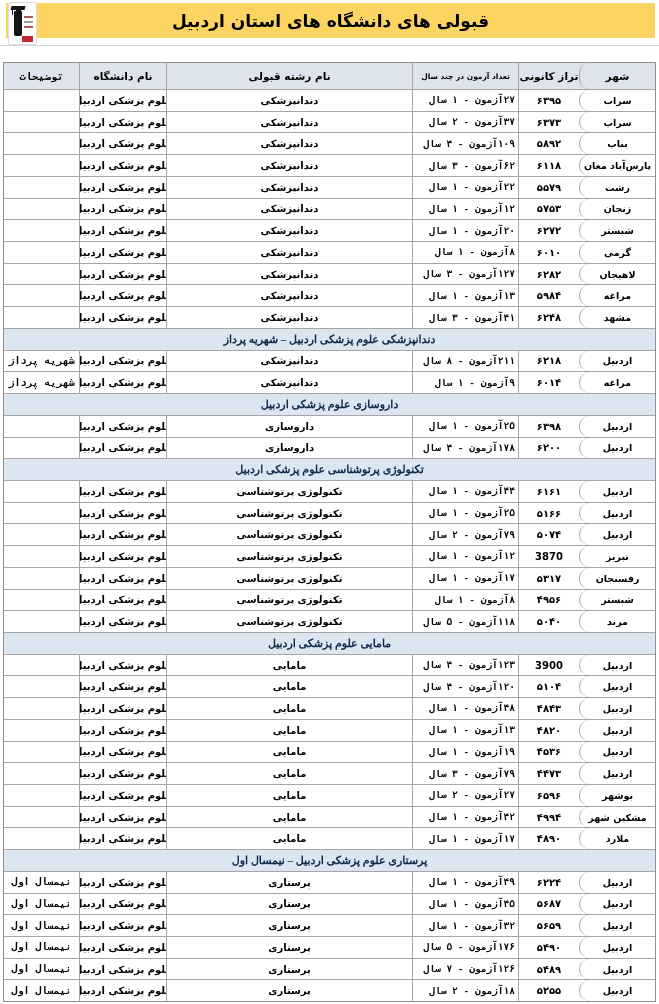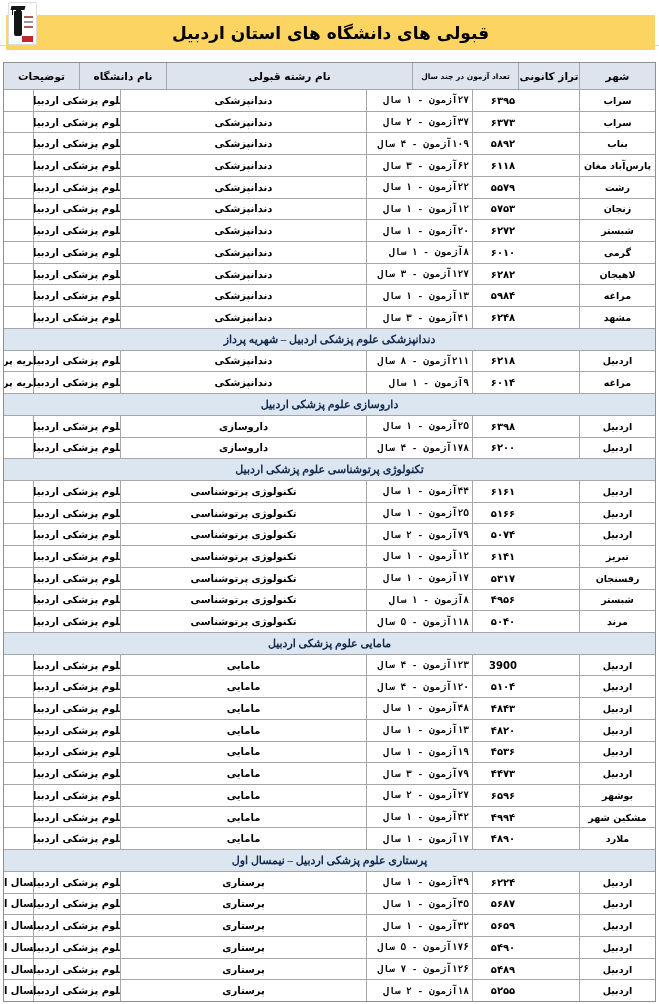--- a/index.html
+++ b/index.html
@@ -2,21 +2,21 @@
 <html lang="fa" dir="rtl"><head>
 <meta charset="utf-8">
 <style>
   html,body{margin:0;padding:0;background:#ffffff;}
   .page{
     position:relative;width:659px;height:1004px;background:#ffffff;
     font-family:"DejaVu Sans",sans-serif;direction:rtl;overflow:hidden;
   }
   
   .banner{
-    position:absolute;left:6px;top:15px;width:649px;height:35px;
+    position:absolute;left:6px;top:3px;width:649px;height:35px;
     background:#FBD462;display:flex;align-items:center;justify-content:center;
   }
   .banner span{font-size:17px;font-weight:bold;color:#000;}
   .hairline{position:absolute;left:0;top:45px;width:659px;height:1px;background:#d4d4d4;}
   
   .logo{
     position:absolute;left:8px;top:2px;width:27px;height:41px;background:#ffffff;
     border:1px solid #dcdcdc;border-radius:2px;z-index:2;direction:ltr;
   }
   .logo .cap{position:absolute;left:2px;top:3px;width:14px;height:4px;background:#151515;transform:skewX(-14deg);}
@@ -34,33 +34,33 @@
   }
   .thead{
     display:flex;height:26px;background:#DDE4EE;align-items:stretch;
     font-weight:bold;font-size:10.5px;color:#000;
   }
   .cell{
     box-sizing:border-box;border-left:1px solid #a6a6a6;display:flex;
     align-items:center;justify-content:center;overflow:hidden;white-space:nowrap;
   }
   .cell:last-child{border-left:none;}
-  .c-city{width:76px;}
+  .c-city{width:76px;border-radius:10px;}
   .c-score{width:61px;}
   .c-exams{width:106px;}
   .c-major{width:246px;}
   .c-univ{width:87px;}
-  .c-note{flex:1;}
+  .c-note{flex:1;font-family:Liberation Mono, monospace;}
   .thead .c-exams{font-size:7.5px;}
   .drow{
     display:flex;height:21.72px;box-sizing:border-box;border-top:1px solid #a6a6a6;
     font-weight:bold;font-size:10px;color:#000;background:#fff;align-items:stretch;
   }
   .drow .c-exams{justify-content:flex-start;padding-right:3px;font-size:9.5px;font-family:Liberation Mono, monospace;}
-  .drow .c-city{font-size:9.5px;margin-left:46px;}
+  .drow .c-city{font-size:9.5px;}
   .srow{
     height:21.72px;box-sizing:border-box;border-top:1px solid #a6a6a6;
     background:#DCE6F1;color:#10284a;display:flex;align-items:center;justify-content:center;
     font-weight:bold;font-size:11px;font-family:Liberation Serif, serif;
   }
 </style>
 </head>
 <body>
 
 <div class="page">
@@ -240,21 +240,21 @@
         <div class="drow">
           <div class="cell c-city">اردبیل</div>
           <div class="cell c-score">۵۰۷۴</div>
           <div class="cell c-exams">۷۹آزمون - ۲ سال</div>
           <div class="cell c-major">تکنولوژی پرتوشناسی</div>
           <div class="cell c-univ">علوم پزشکی اردبیل</div>
           <div class="cell c-note"></div>
         </div>
         <div class="drow">
           <div class="cell c-city">تبریز</div>
-          <div class="cell c-score">۶۱۴۱</div>
+          <div class="cell c-score">3870</div>
           <div class="cell c-exams">۱۲آزمون - ۱ سال</div>
           <div class="cell c-major">تکنولوژی پرتوشناسی</div>
           <div class="cell c-univ">علوم پزشکی اردبیل</div>
           <div class="cell c-note"></div>
         </div>
         <div class="drow">
           <div class="cell c-city">رفسنجان</div>
           <div class="cell c-score">۵۳۱۷</div>
           <div class="cell c-exams">۱۷آزمون - ۱ سال</div>
           <div class="cell c-major">تکنولوژی پرتوشناسی</div>

